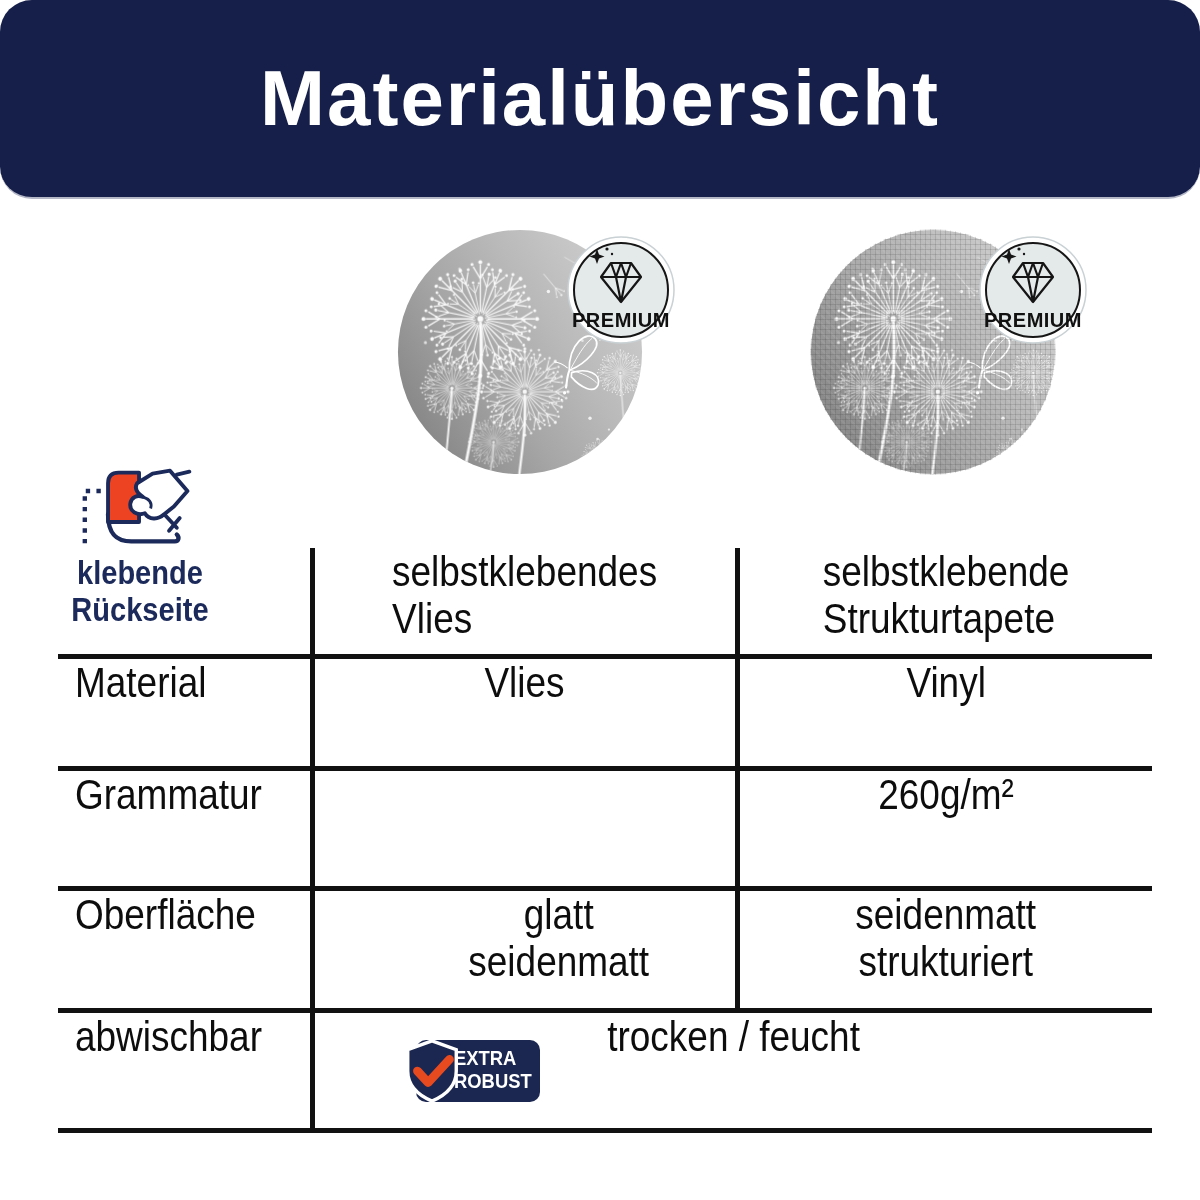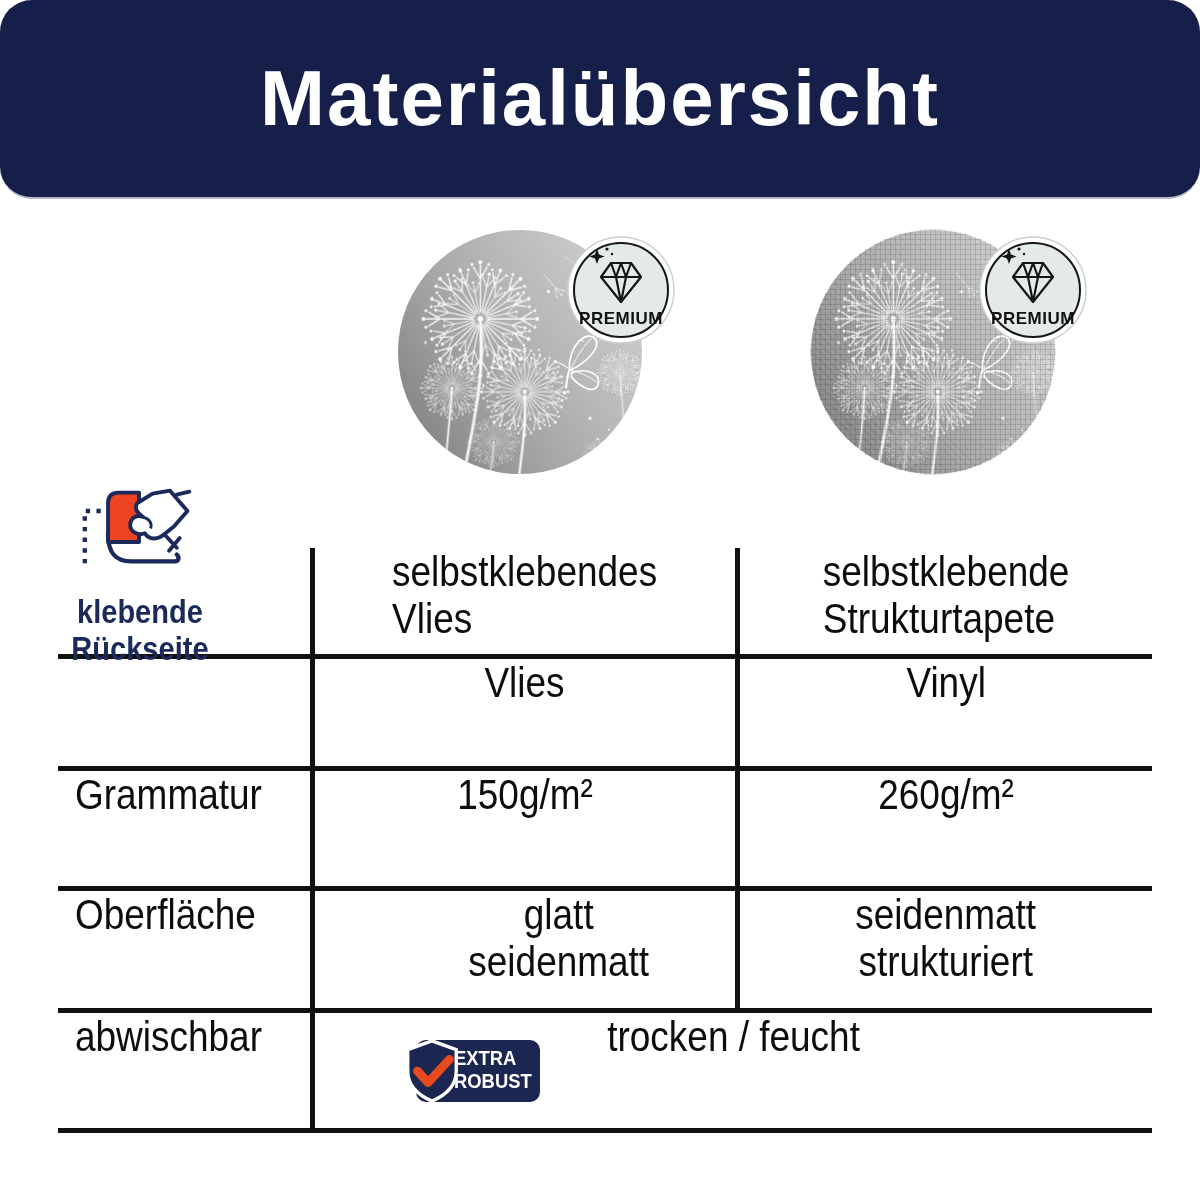--- a/index.html
+++ b/index.html
@@ -14,39 +14,39 @@
   
   .photo{position:absolute;width:246px;height:246px;border-radius:50%;overflow:hidden;}
   .photo svg{display:block;}
   .photo .texture{position:absolute;inset:0;border-radius:50%;
       background-image:
         repeating-linear-gradient(0deg, rgba(30,30,30,.13) 0 1px, transparent 1px 5px),
         repeating-linear-gradient(90deg, rgba(30,30,30,.13) 0 1px, transparent 1px 5px),
         repeating-linear-gradient(45deg, rgba(255,255,255,.06) 0 2px, transparent 2px 6px);}
   .premium{position:absolute;width:108px;height:108px;}
   .premium-label{position:absolute;left:0;top:73px;width:108px;text-align:center;
-                 font-size:17px;font-weight:bold;color:#111;letter-spacing:.5px;}
+                 font-size:20px;font-weight:bold;color:#111;letter-spacing:.5px;}
 
   
   .hline{position:absolute;left:58px;width:1094px;height:5px;background:#111;}
   .vline{position:absolute;width:5px;background:#111;}
 
   
   .cell{position:absolute;display:flex;justify-content:center;}
   .cell-left{justify-content:flex-start;}
   .cond{transform:scaleX(.88);transform-origin:50% 50%;}
   .cond-left{transform:scaleX(.88);transform-origin:0 50%;}
   .val{font-size:42px;color:#0d0d0d;white-space:nowrap;}
   .two-line{line-height:47px;text-align:center;}
   .two-line-left{line-height:47px;text-align:left;}
   .label{font-size:42px;color:#0d0d0d;white-space:nowrap;}
 
   
-  .backing{position:absolute;left:30px;top:480px;width:220px;display:flex;flex-direction:column;
-           align-items:center;gap:19px;}
+  .backing{position:absolute;left:30px;top:460px;width:220px;display:flex;flex-direction:column;
+           align-items:center;}
   .backing-caption{margin-top:2px;font-size:33px;line-height:37px;font-weight:bold;color:#1b2a5a;
                    text-align:center;}
 
   
   .robust{position:absolute;left:402px;top:1038px;width:140px;height:66px;}
   .robust-rect{position:absolute;left:14px;top:2px;width:124px;height:62px;background:#1b2750;border-radius:10px;}
   .robust-shield{position:absolute;left:0;top:0;}
   .robust-text{position:absolute;left:52px;top:9px;color:#fff;font-weight:bold;font-size:20px;
                line-height:23px;transform:scaleX(.92);transform-origin:0 50%;white-space:nowrap;}
 </style>
@@ -208,32 +208,32 @@
       <div>Vlies</div>
     </div>
   </div>
   <div class="cell" style="left:740px;top:548px;width:412px;height:106px;">
     <div class="val two-line-left cond">
       <div>selbstklebende</div>
       <div>Strukturtapete</div>
     </div>
   </div>
 
+  <div class="cell cell-left" style="left:75px;top:659px;width:230px;height:107px;">
+    <span class="label cond-left">Material</span>
+  </div>
   <div class="cell" style="left:315px;top:659px;width:420px;height:107px;">
     <span class="val cond">Vlies</span>
   </div>
   <div class="cell" style="left:740px;top:659px;width:412px;height:107px;">
     <span class="val cond">Vinyl</span>
   </div>
 
   <div class="cell cell-left" style="left:75px;top:771px;width:230px;height:115px;">
     <span class="label cond-left">Grammatur</span>
-  </div>
-  <div class="cell" style="left:315px;top:771px;width:420px;height:115px;">
-    <span class="val cond">150g/m²</span>
   </div>
   <div class="cell" style="left:740px;top:771px;width:412px;height:115px;">
     <span class="val cond">260g/m²</span>
   </div>
 
   <div class="cell cell-left" style="left:75px;top:891px;width:230px;height:117px;">
     <span class="label cond-left">Oberfläche</span>
   </div>
   <div class="cell" style="left:315px;top:891px;width:488px;height:117px;">
     <div class="val two-line cond">

